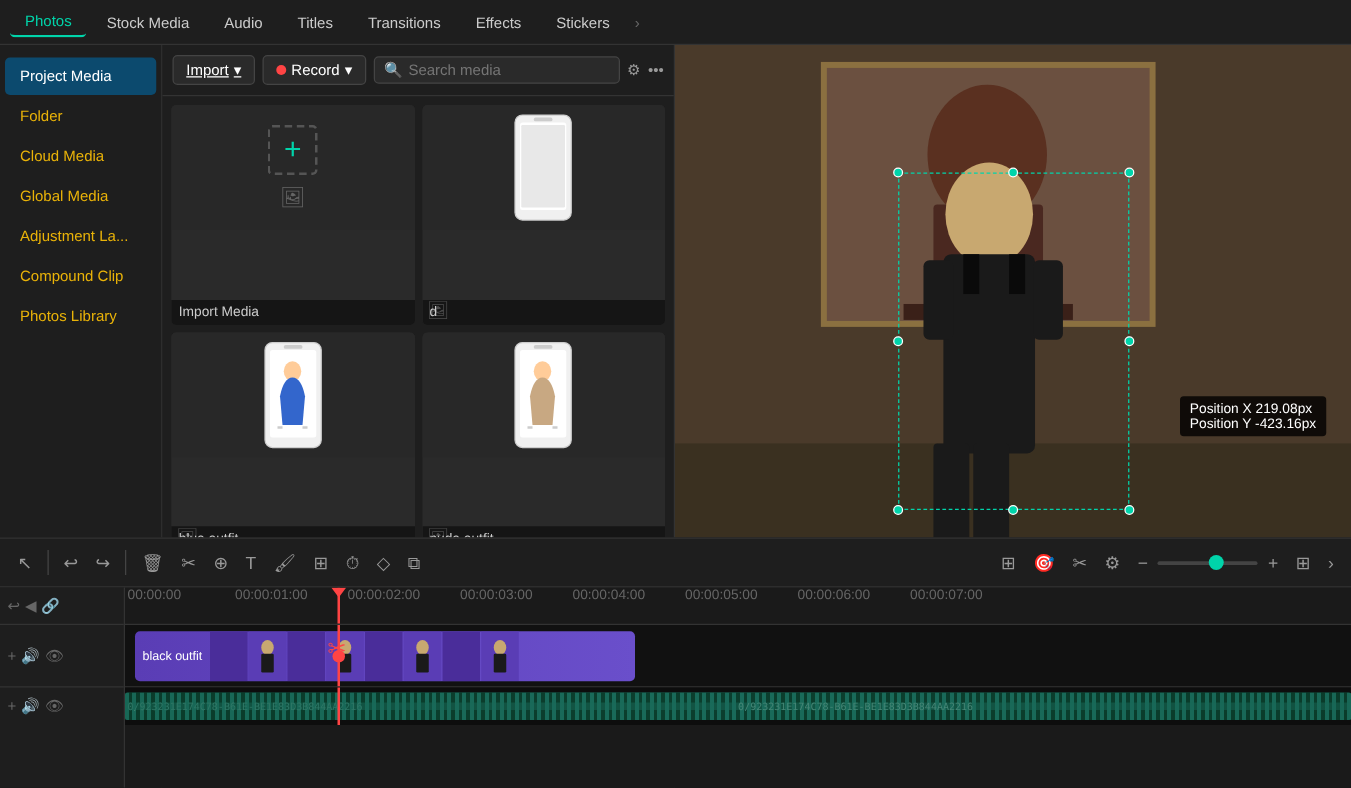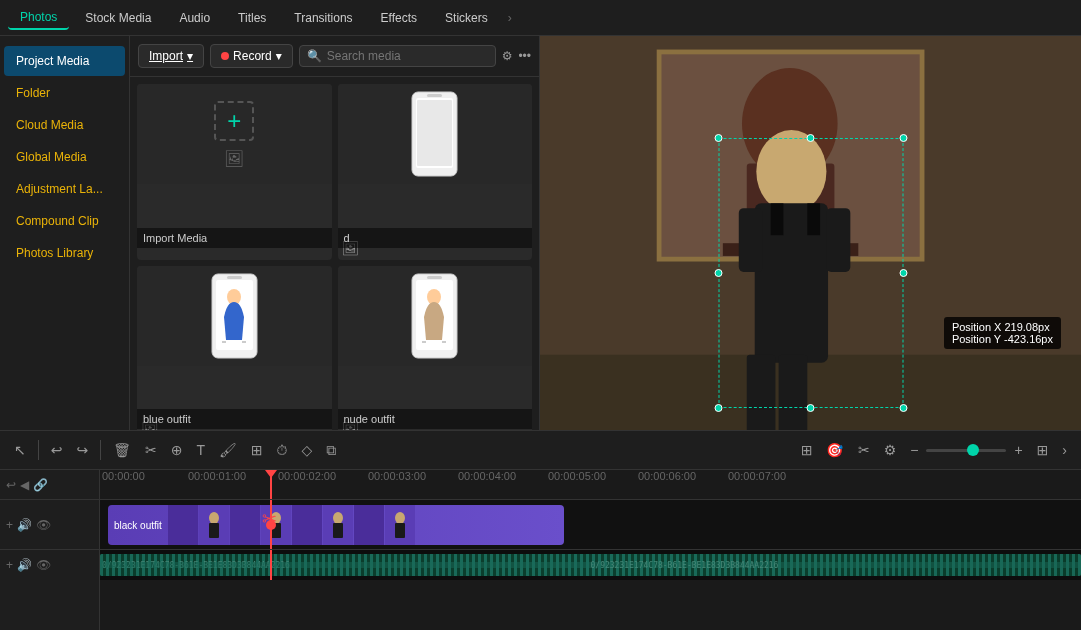--- a/index.html
+++ b/index.html
@@ -26,21 +26,21 @@
     .btn-record { background: #2a2a2a; border: 1px solid #444; color: #fff; padding: 4px 10px; border-radius: 4px; cursor: pointer; font-size: 12px; display: flex; align-items: center; gap: 4px; }
     .record-dot { width: 8px; height: 8px; background: #ff4444; border-radius: 50%; }
     .search-box { flex: 1; display: flex; align-items: center; background: #2a2a2a; border: 1px solid #444; border-radius: 4px; padding: 3px 8px; gap: 4px; }
     .search-box input { background: transparent; border: none; color: #ccc; font-size: 12px; outline: none; width: 100%; }
     .toolbar-icons { display: flex; gap: 6px; color: #999; }
 
     .media-grid { display: grid; grid-template-columns: 1fr 1fr; gap: 0; flex: 1; overflow-y: auto; padding: 4px; }
     .media-item { position: relative; background: #2a2a2a; border-radius: 4px; margin: 3px; overflow: hidden; cursor: pointer; }
     .media-item.selected { border: 2px solid #00d4aa; }
     .media-thumb { width: 100%; height: 100px; display: flex; align-items: center; justify-content: center; background: #333; position: relative; overflow: hidden; }
-    .media-label { position: absolute; bottom: 12px; left: 0; right: 0; background: rgba(0,0,0,0.5); padding: 4px 6px; font-size: 11px; color: #ccc; }
+    .media-label { position: absolute; bottom: 0; left: 0; right: 0; background: rgba(0,0,0,0.5); padding: 4px 6px; font-size: 11px; color: #ccc; }
     .media-icon { position: absolute; bottom: 4px; left: 4px; color: #999; font-size: 14px; }
     .import-btn { width: 40px; height: 40px; background: transparent; border: 2px dashed #555; border-radius: 4px; display: flex; align-items: center; justify-content: center; color: #00d4aa; font-size: 24px; cursor: pointer; }
     .check-badge { position: absolute; bottom: 4px; right: 4px; width: 18px; height: 18px; background: #00d4aa; border-radius: 50%; display: flex; align-items: center; justify-content: center; font-size: 10px; color: #000; }
 
     
     .preview-panel { flex: 1; background: #111; display: flex; flex-direction: column; }
     .preview-area { flex: 1; position: relative; background: #000; display: flex; align-items: center; justify-content: center; overflow: hidden; }
     .position-tooltip { position: absolute; right: 20px; top: 55%; background: rgba(0,0,0,0.8); padding: 4px 8px; border-radius: 3px; font-size: 11px; color: #fff; white-space: nowrap; }
     .transform-handle { position: absolute; width: 8px; height: 8px; background: #00d4aa; border-radius: 50%; border: 1px solid #fff; }
     .small-thumb { width: 50px; height: 70px; background: #2a2a2a; border: 1px solid #555; border-radius: 2px; position: absolute; display: flex; align-items: center; justify-content: center; overflow: hidden; }
@@ -354,21 +354,21 @@
         <span class="time-marker" style="left:538px;">00:00:06:00</span>
         <span class="time-marker" style="left:628px;">00:00:07:00</span>
 
         <div class="playhead" style="left:170px;">
           <div class="playhead-triangle"></div>
         </div>
       </div>
 
       <div style="height:50px; position:relative; background:#111; border-bottom:1px solid #333;">
 
-        <div style="position:absolute; left:8px; top:5px; width:456px; height:40px; background:linear-gradient(90deg, #5a3db5, #6a4fcb); border-radius:4px; overflow:hidden; display:flex; align-items:center;">
+        <div style="position:absolute; left:8px; top:5px; width:400px; height:40px; background:linear-gradient(90deg, #5a3db5, #6a4fcb); border-radius:4px; overflow:hidden; display:flex; align-items:center;">
           <span style="font-size:10px; color:#fff; padding:0 6px; white-space:nowrap;">black outfit</span>
 
           <div style="display:flex; gap:1px; flex:1; overflow:hidden; height:100%;">
             <div style="width:30px; height:100%; background:#4a2d9a; flex-shrink:0;"></div>
             <div style="width:30px; height:100%; background:#5a3db5; flex-shrink:0; display:flex; align-items:center; justify-content:center;">
               <svg width="20" height="30" viewBox="0 0 20 30">
                 <ellipse cx="10" cy="8" rx="5" ry="6" fill="#c8a870"></ellipse>
                 <rect x="5" y="13" width="10" height="15" fill="#1a1a1a" rx="1"></rect>
               </svg>
             </div>

